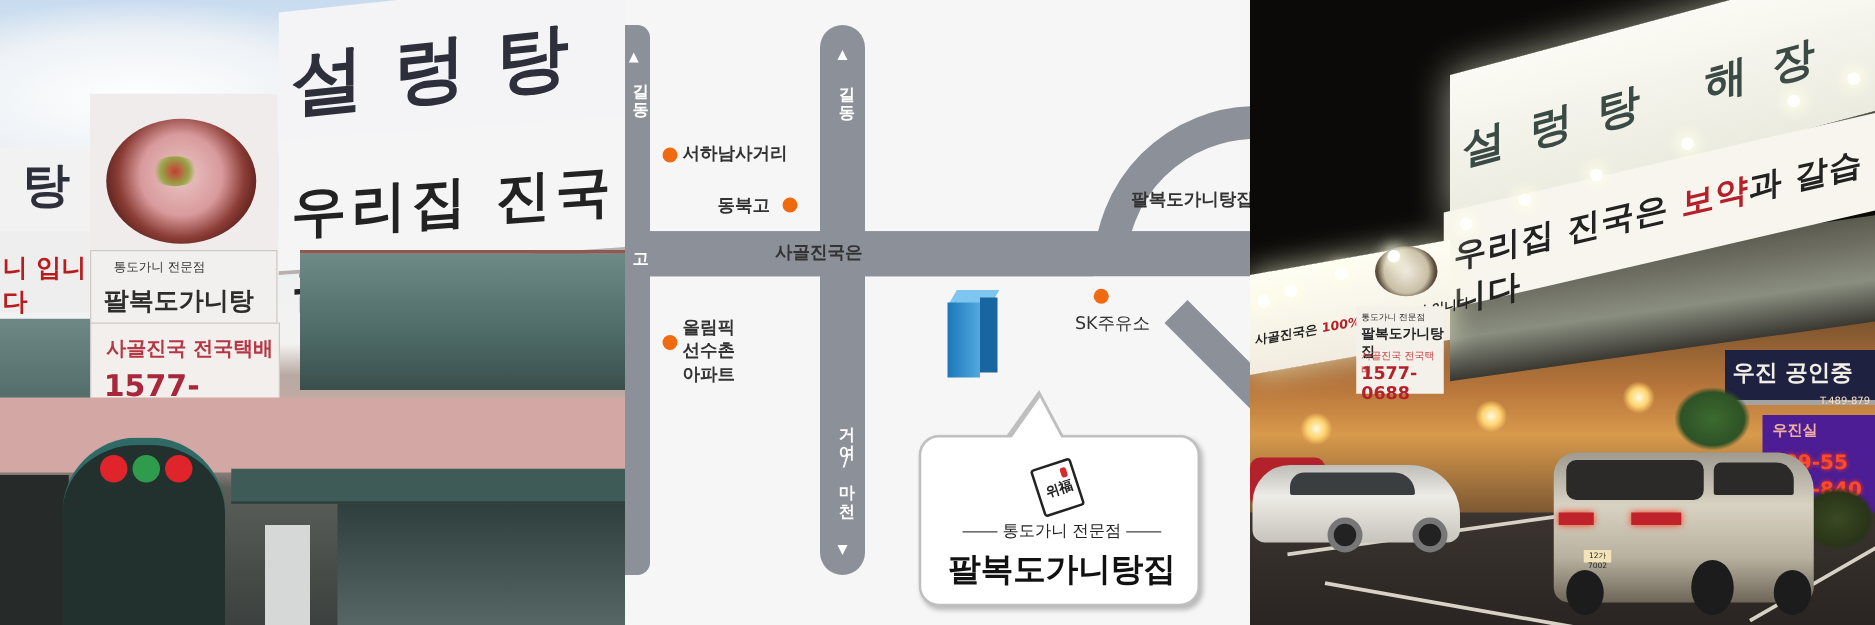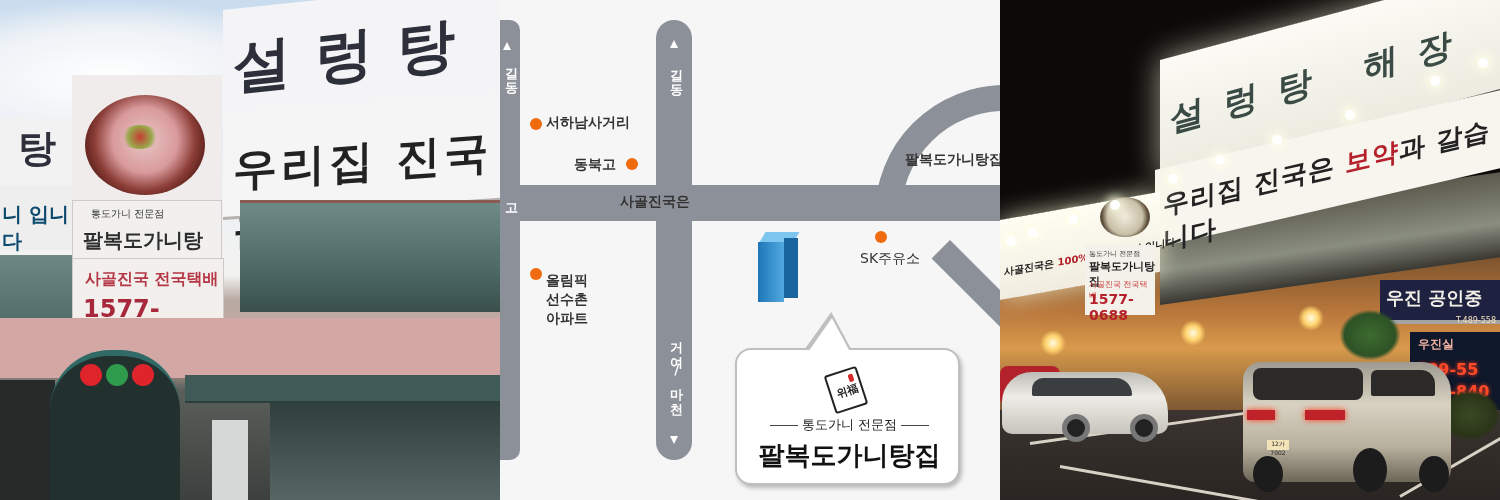--- a/index.html
+++ b/index.html
@@ -10,21 +10,21 @@
   
   .p1 { background: linear-gradient(180deg, #c9dcef 0%, #e8eef3 30%, #f3f3f1 55%, #b9a9a3 60%, #cfa9a3 72%, #5a5f5a 78%, #3c403e 100%); }
   .p1 .sky-cloud { position:absolute; left:-40px; top:0; width:380px; height:130px; background: radial-gradient(ellipse at 40% 60%, #ffffff 0%, #eef2f6 45%, rgba(220,232,243,0) 70%); }
   .p1 .big-sign { position:absolute; left:223px; top:10px; width:290px; height:118px; background:#f4f4f7; transform: skewY(-6deg); transform-origin:left top; border-bottom:4px solid #d9d9de; }
   .p1 .big-sign span { position:absolute; left:10px; top:20px; font-size:58px; font-weight:bold; color:#2d2f3a; letter-spacing:24px; }
   .p1 .mid-sign { position:absolute; left:223px; top:112px; width:290px; height:108px; background:#f5f5f6; transform: skewY(-4deg); transform-origin:left top; border-bottom:3px solid #b8b0ae; }
   .p1 .mid-sign span { position:absolute; left:10px; top:30px; font-size:44px; font-weight:bold; color:#222; letter-spacing:4px; }
   .p1 .left-sign { position:absolute; left:0; top:118px; width:72px; height:80px; background:#f2f2f2; }
   .p1 .left-sign span { position:absolute; left:18px; top:5px; font-size:38px; font-weight:bold; color:#2d2f3a; }
   .p1 .left-sign2 { position:absolute; left:0; top:185px; width:72px; height:65px; background:#eeeeee; }
-  .p1 .left-sign2 span { position:absolute; left:2px; top:16px; font-size:20px; color:#0c4a6e; font-weight:bold; }
+  .p1 .left-sign2 span { position:absolute; left:2px; top:16px; font-size:20px; color:#b91c1c; font-weight:bold; }
   .p1 .photo-sign { position:absolute; left:72px; top:75px; width:150px; height:140px; background:#f0ecec; }
   .p1 .bowl { position:absolute; left:85px; top:95px; width:120px; height:100px; border-radius:50%; background: radial-gradient(circle at 50% 45%, #e9c6c5 0%, #d99a9c 40%, #8b3d36 62%, #6b2a25 72%); }
   .p1 .bowl::after { content:""; position:absolute; left:35px; top:30px; width:40px; height:24px; background: radial-gradient(circle, #c63c33 0%, #98a84a 50%, transparent 70%); border-radius:50%; }
   .p1 .name-sign { position:absolute; left:72px; top:200px; width:150px; height:66px; background:#f1f0ee; border:1px solid #cfcac8; }
   .p1 .name-sign .tag { position:absolute; left:18px; top:6px; font-size:10px; color:#333; }
   .p1 .name-sign .name { position:absolute; left:10px; top:26px; font-size:20px; font-weight:bold; color:#2d2d2d; }
   .p1 .phone-sign { position:absolute; left:72px; top:258px; width:152px; height:76px; background:#f3efed; border:1px solid #cfcac8; }
   .p1 .phone-sign .line1 { position:absolute; left:12px; top:10px; font-size:16px; color:#b53644; font-weight:bold; }
   .p1 .phone-sign .line2 { position:absolute; left:10px; top:36px; font-size:24px; color:#a8283b; font-weight:bold; }
   .p1 .window-row { position:absolute; left:240px; top:200px; width:260px; height:112px; background: linear-gradient(180deg, #6d8a87 0%, #4d6a66 60%, #3a4f4c 100%); border-top:3px solid #8a5a55; }
@@ -80,21 +80,21 @@
   .p3 .name-n .b { position:absolute; left:4px; top:14px; font-size:11px; font-weight:bold; color:#222; }
   .p3 .name-n .c { position:absolute; left:4px; top:34px; font-size:8px; color:#c44; }
   .p3 .name-n .d { position:absolute; left:4px; top:46px; font-size:14px; font-weight:bold; color:#b5212a; }
   .p3 .facade { position:absolute; left:0; top:240px; width:500px; height:180px; background: linear-gradient(180deg, #6b4a2b 0%, #b9773b 40%, #d89a4c 60%, #6f4e2e 100%); }
   .p3 .windows { position:absolute; left:160px; top:220px; width:340px; height:85px; background: linear-gradient(180deg, #5b5a4e, #8a8e80 60%, #393832); transform: skewY(-8deg); transform-origin:left top; }
   .p3 .lamp { position:absolute; width:26px; height:26px; border-radius:50%; background: radial-gradient(circle, #fffbe0 0%, #ffd36f 40%, rgba(255,190,90,0) 70%); }
   .p3 .star { position:absolute; width:10px; height:10px; border-radius:50%; background:#fff; box-shadow: 0 0 10px 4px rgba(255,255,230,0.85); }
   .p3 .realtor { position:absolute; left:380px; top:280px; width:120px; height:44px; background:#1e2140; border-bottom:4px solid #a3a3a3; }
   .p3 .realtor span { position:absolute; left:6px; top:6px; font-size:18px; font-weight:bold; color:#f2efe6; white-space:nowrap; }
   .p3 .realtor small { position:absolute; right:4px; bottom:-5px; font-size:8px; color:#f6e0c0; }
-  .p3 .neon { position:absolute; left:410px; top:332px; width:90px; height:90px; background:#0f172a; }
+  .p3 .neon { position:absolute; left:410px; top:332px; width:90px; height:90px; background:#4c1d95; }
   .p3 .neon .t1 { position:absolute; left:8px; top:4px; font-size:12px; color:#f0b0a0; font-weight:bold; }
   .p3 .neon .t2 { position:absolute; left:6px; top:28px; font-size:16px; color:#ff4a2a; font-weight:bold; text-shadow:0 0 4px #ff3a1a; }
   .p3 .neon .t3 { position:absolute; left:6px; top:50px; font-size:16px; color:#ff4a2a; font-weight:bold; text-shadow:0 0 4px #ff3a1a; }
   .p3 .ground { position:absolute; left:0; top:410px; width:500px; height:90px; background: linear-gradient(180deg, #3b3430, #2a2522); }
   .p3 .park-line { position:absolute; height:3px; background:#d8d2c6; transform-origin:left center; }
   .p3 .car-sedan { position:absolute; left:2px; top:372px; width:166px; height:62px; background: linear-gradient(180deg, #bdbcb7 0%, #eeece6 40%, #c7c4bc 100%); border-radius:30px 40px 10px 10px; }
   .p3 .car-sedan .win { position:absolute; left:30px; top:6px; width:100px; height:18px; background:#3a3e40; border-radius:14px 20px 2px 2px; }
   .p3 .car-sedan .wheel { position:absolute; bottom:-8px; width:28px; height:28px; border-radius:50%; background:#222; border:5px solid #777; }
   .p3 .car-red { position:absolute; left:0; top:366px; width:60px; height:40px; background:#b3222a; border-radius:8px; }
   .p3 .car-suv { position:absolute; left:243px; top:362px; width:208px; height:120px; background: linear-gradient(180deg, #9e9a90 0%, #d8d2c2 35%, #b9b19f 70%, #6d6658 100%); border-radius:18px 30px 12px 12px; }
@@ -171,21 +171,21 @@
     <div class="map-label" style="left:120px;top:193px;">사골진국은</div>
     <div class="map-label" style="left:405px;top:151px;">팔복도가니탕집</div>
 
     <div class="map-dot" style="left:30px;top:118px;"></div>
     <div class="map-label" style="left:46px;top:114px;">서하남사거리</div>
     <div class="map-label" style="left:74px;top:156px;font-family:Liberation Serif, serif;">동북고</div>
     <div class="map-dot" style="left:126px;top:158px;"></div>
     <div class="map-dot" style="left:375px;top:231px;"></div>
     <div class="map-label" style="left:360px;top:250px;font-weight:normal;">SK주유소</div>
     <div class="map-dot" style="left:30px;top:268px;"></div>
-    <div class="map-label" style="left:46px;top:271px;white-space:pre-line;line-height:19px;">올림픽
+    <div class="map-label" style="left:46px;top:253px;white-space:pre-line;line-height:19px;">올림픽
 선수촌
 아파트</div>
 
     <div class="building">
       <div class="top"></div>
       <div class="front"></div>
       <div class="side"></div>
     </div>
 
     <div class="bubble-tail"></div>
@@ -229,21 +229,21 @@
     <div class="star" style="left:68px;top:214px;"></div>
     <div class="star" style="left:28px;top:228px;"></div>
     <div class="star" style="left:6px;top:236px;"></div>
 
     <div class="lamp" style="left:180px;top:320px;"></div>
     <div class="lamp" style="left:298px;top:305px;"></div>
     <div class="lamp" style="left:40px;top:330px;"></div>
 
     <div class="realtor">
       <span>우진 공인중</span>
-      <small>T.489-558</small>
+      <small>T.489-879</small>
     </div>
     <div class="neon">
       <span class="t1">우진실</span>
       <span class="t2">489-55</span>
       <span class="t3">487-840</span>
     </div>
     <div class="tree"></div>
 
     <div class="ground"></div>
     <div class="park-line" style="left:30px;top:442px;width:220px;transform:rotate(-8deg);"></div>

